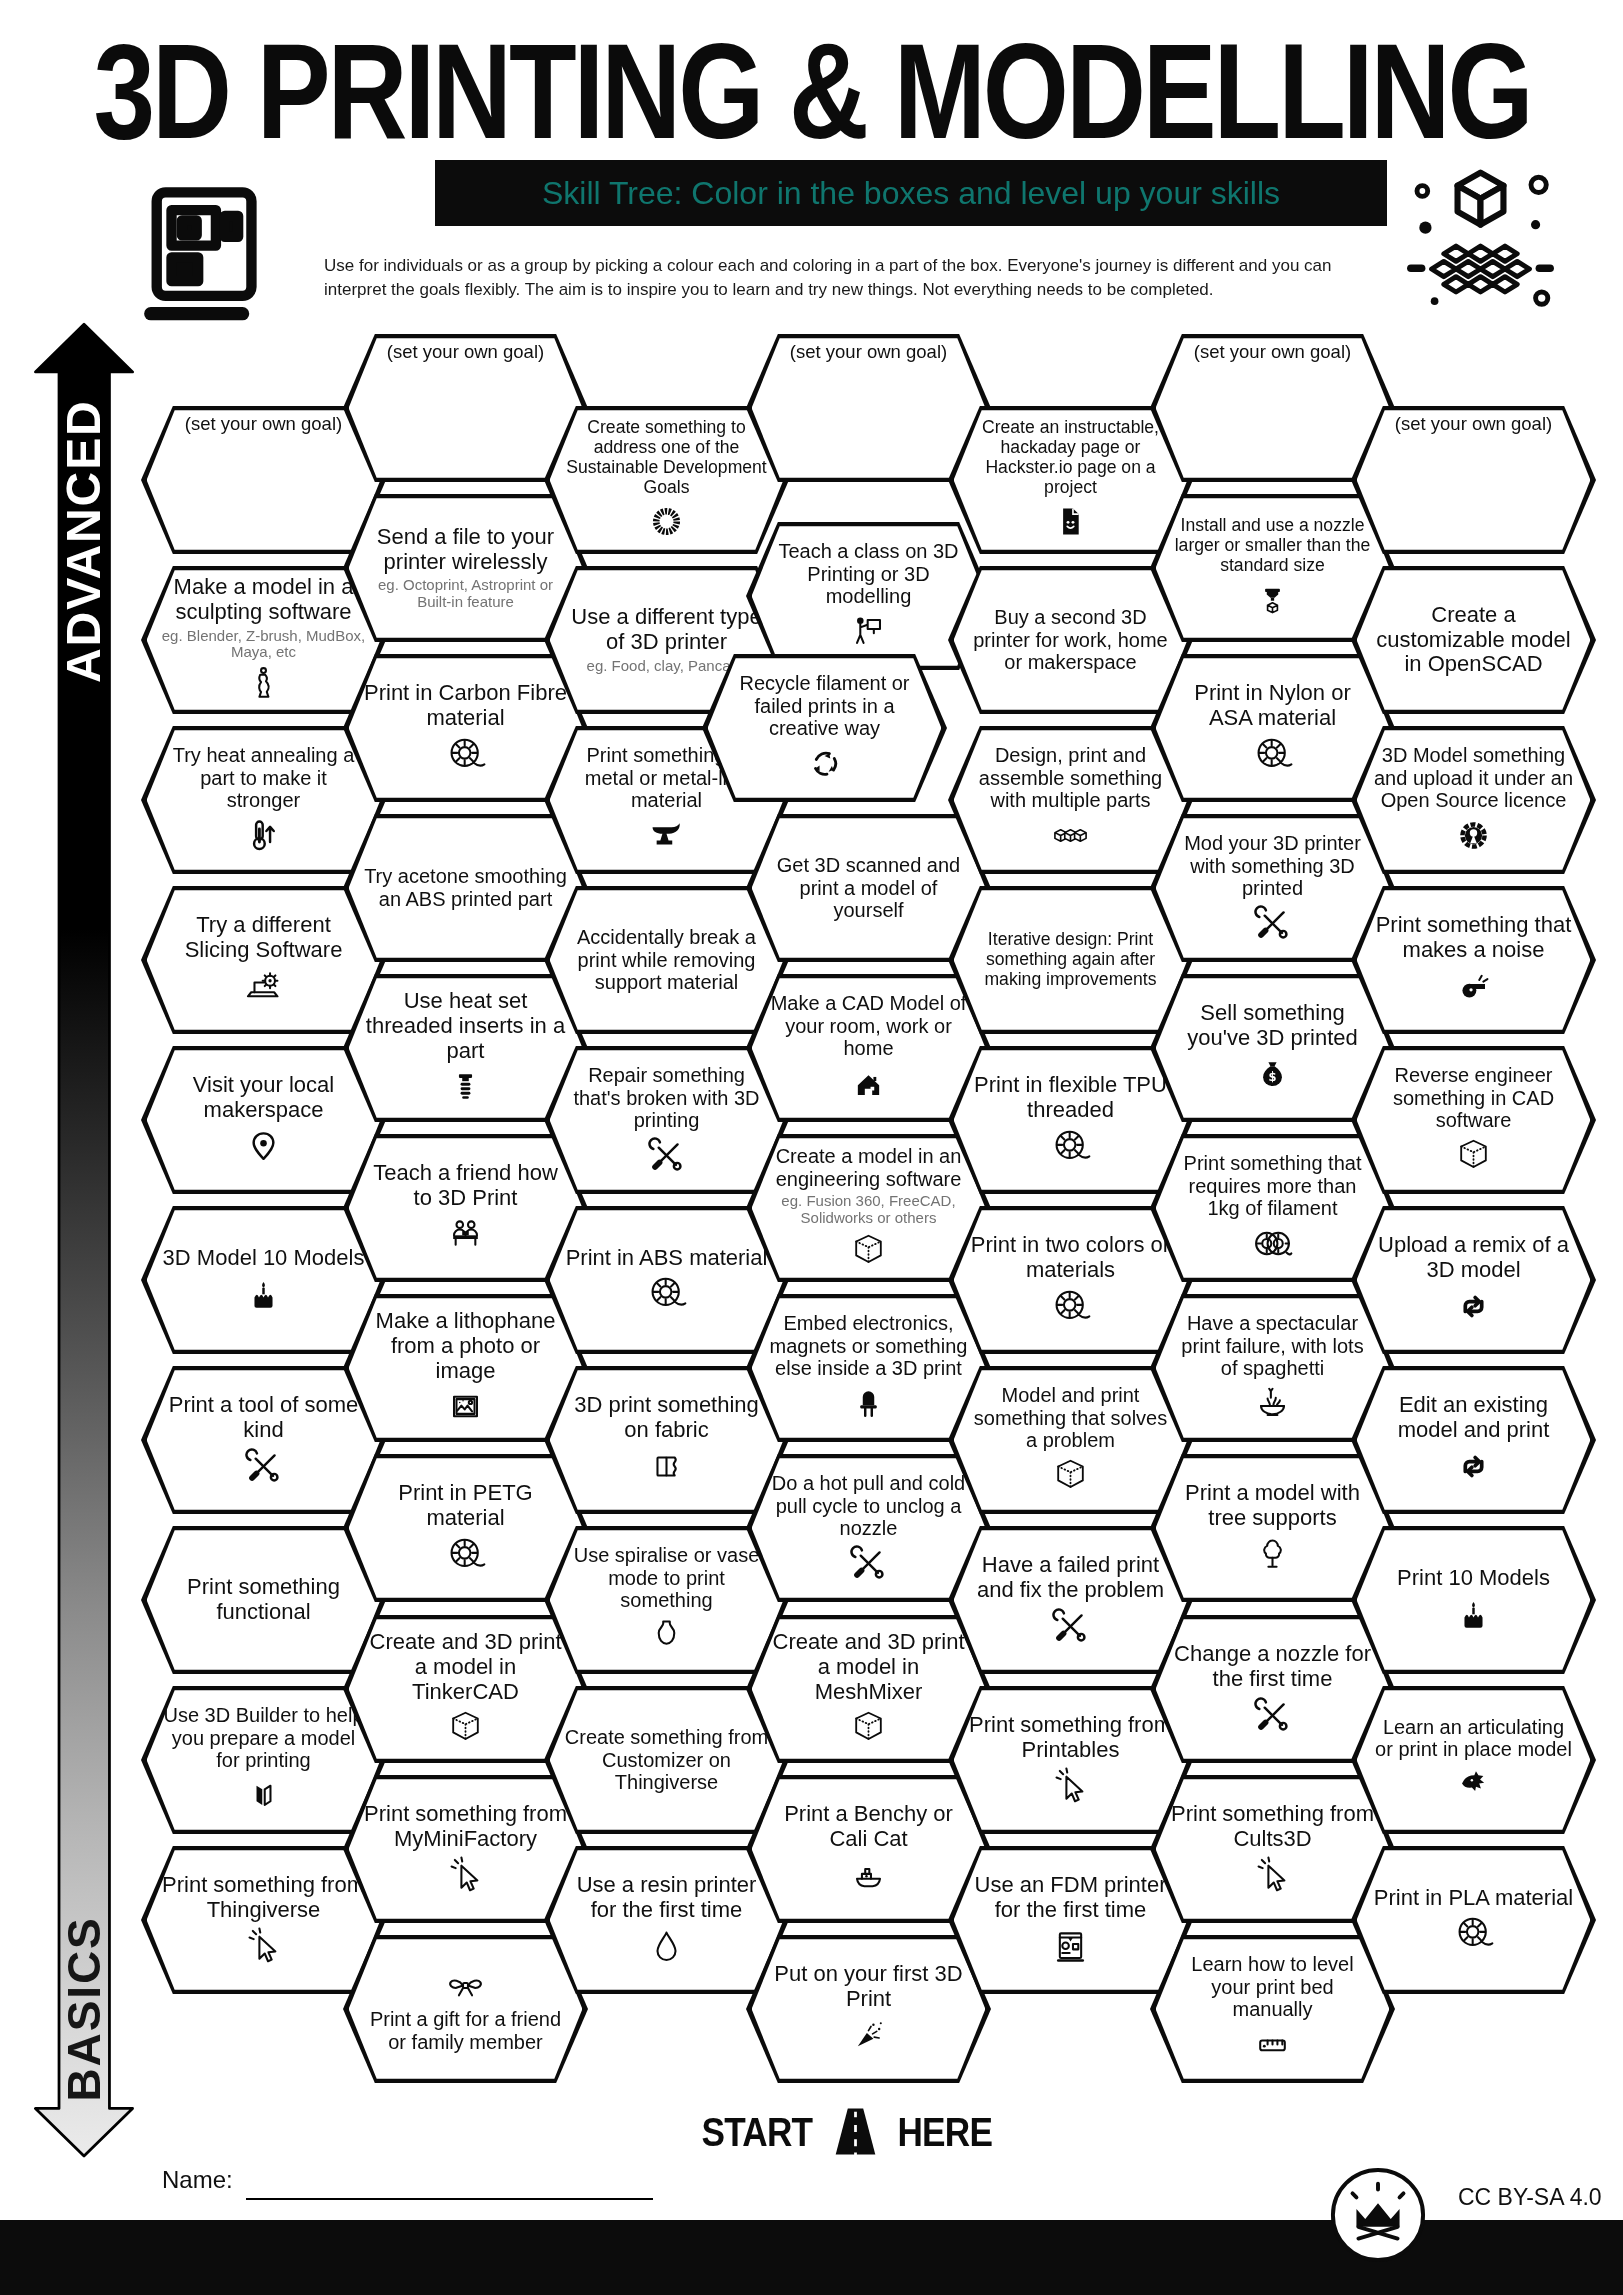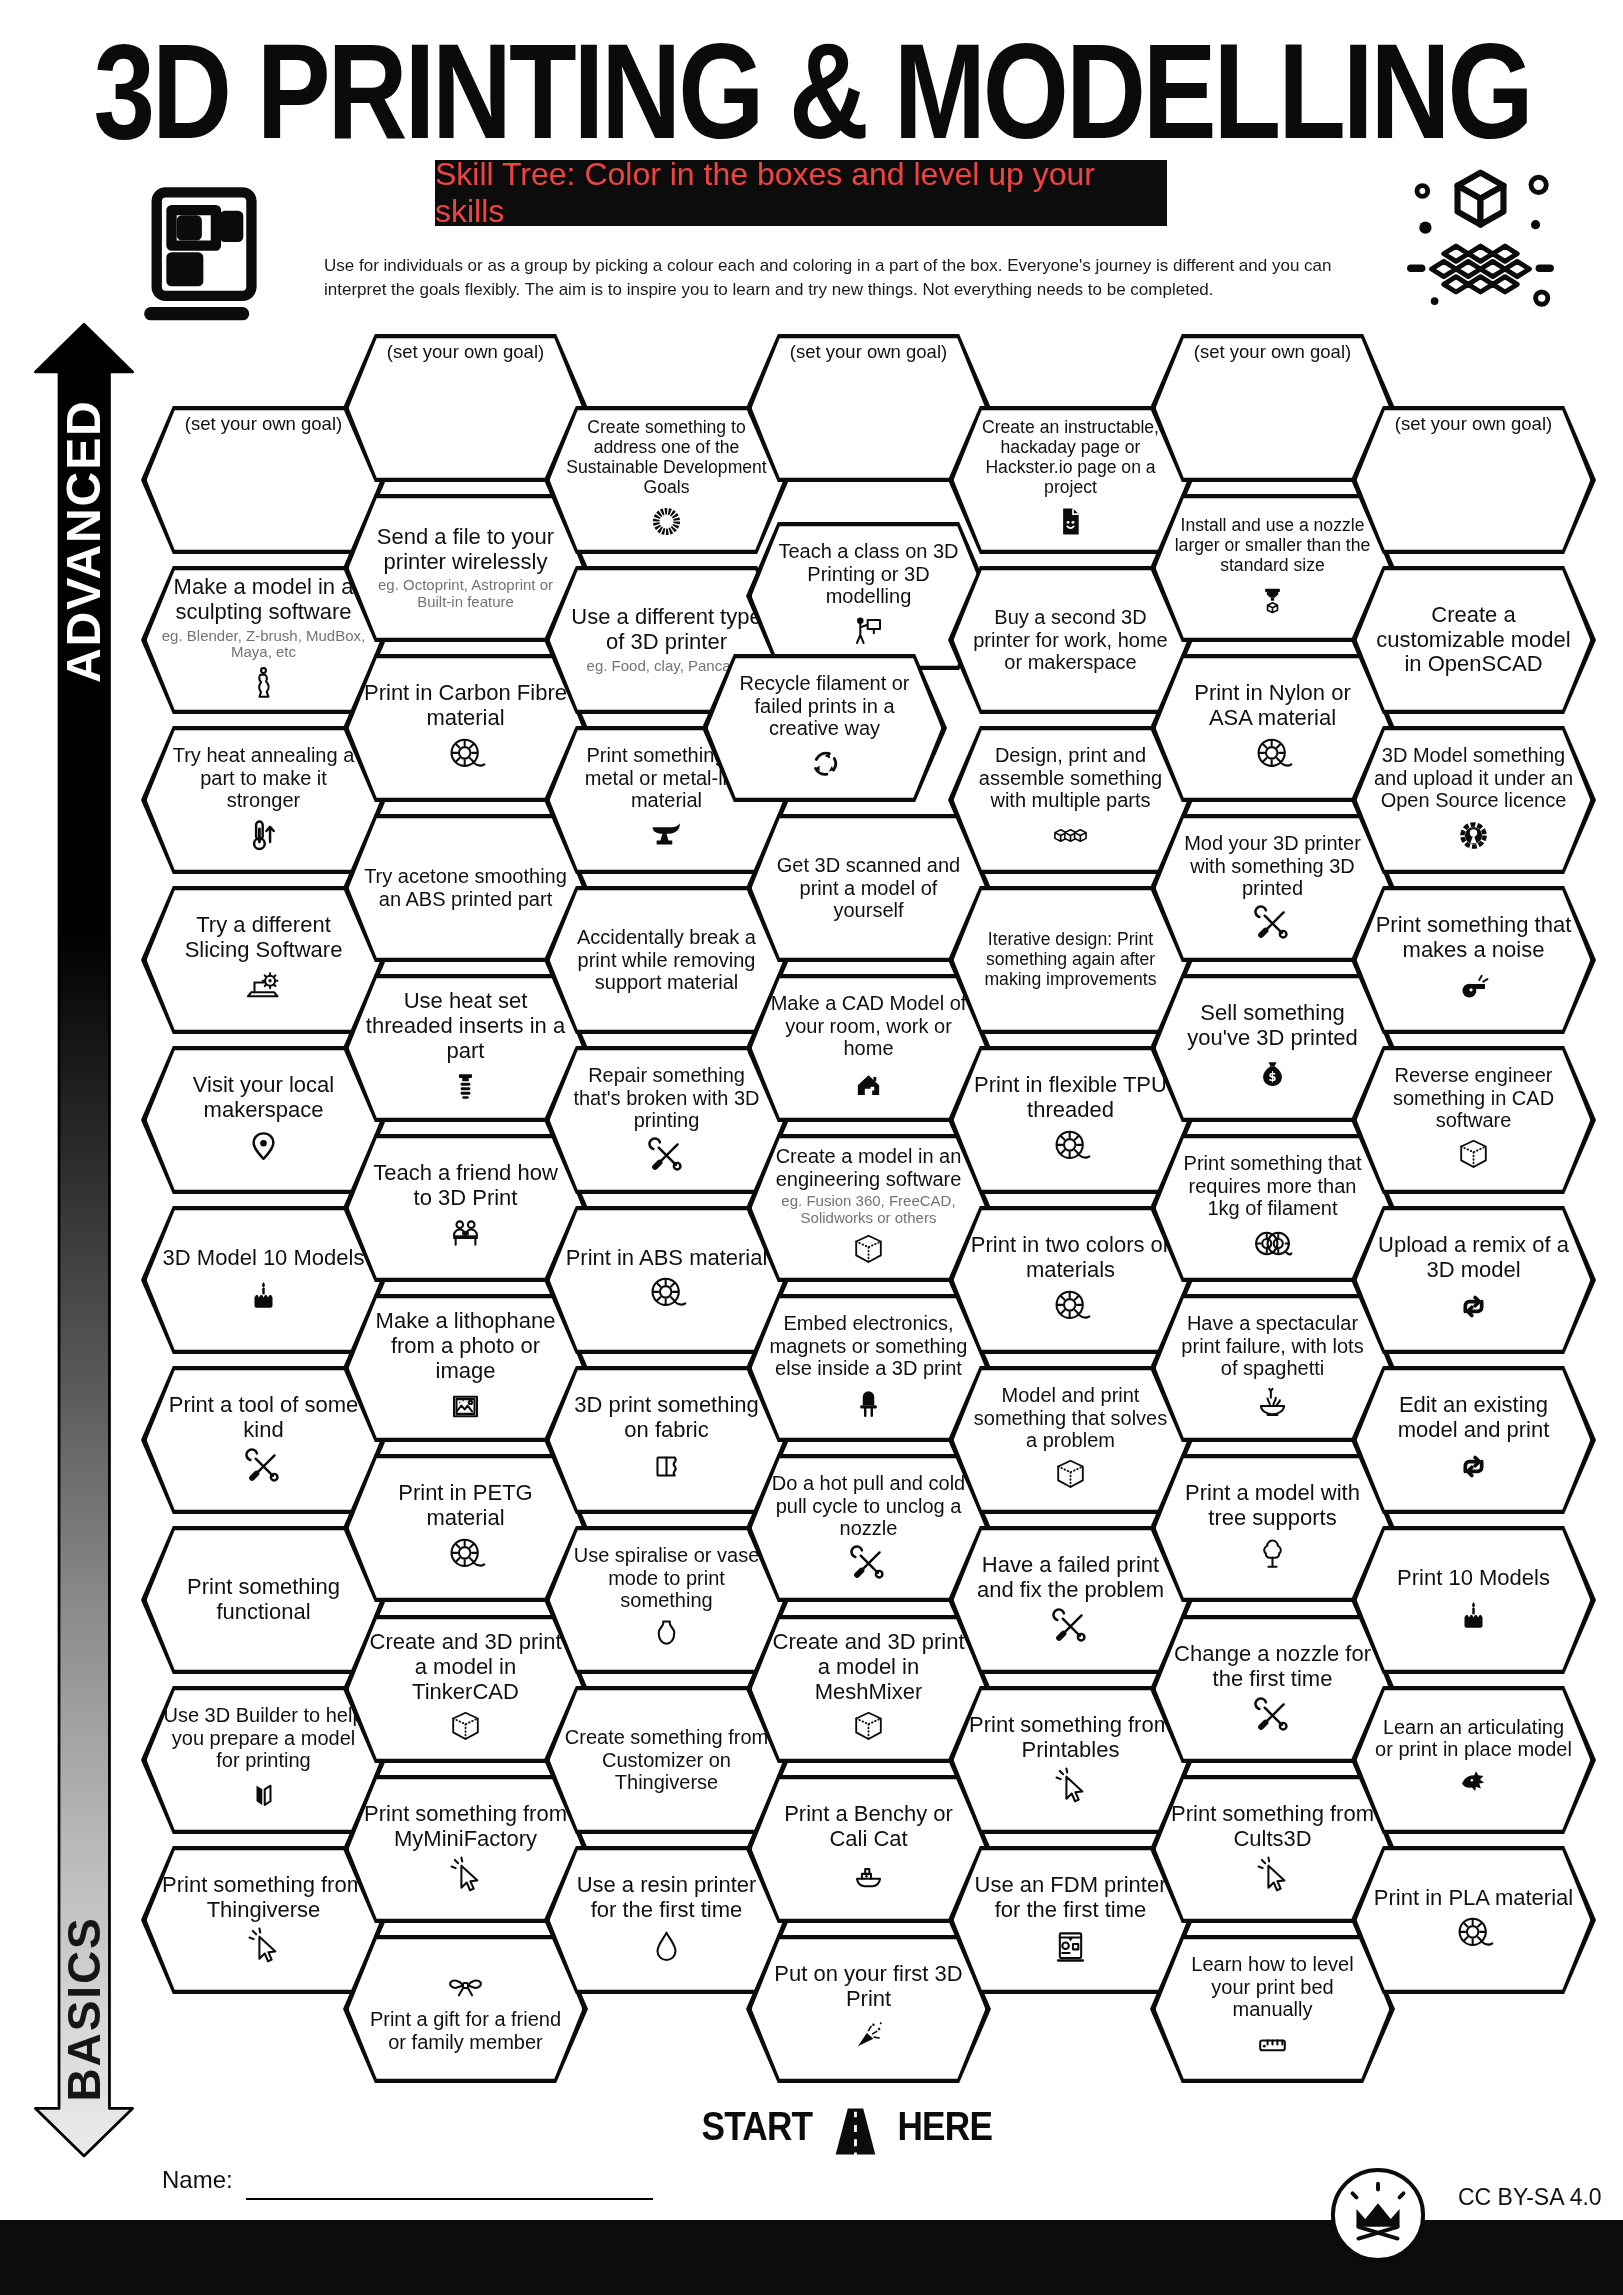--- a/index.html
+++ b/index.html
@@ -1,22 +1,22 @@
 <!DOCTYPE html>
 <html style="font-size:7.4px"><head>
 <meta charset="utf-8">
 <style>
   html,body{margin:0;padding:0;background:#888;}
   .poster{position:relative;width:1623px;height:2295px;background:#fff;overflow:hidden;
           font-family:"Liberation Sans",sans-serif;color:#111;}
   
   .title{position:absolute;top:24px;left:50%;white-space:nowrap;font-size:135px;font-weight:900;
          letter-spacing:-3.7px;line-height:1;transform:translateX(-50%) scaleX(0.82);color:#0b0b0b;}
-  .banner{position:absolute;left:435px;top:160px;width:732px;height:66px;background:#0c0c0c;
-          display:flex;align-items:center;justify-content:center;color:#ef4444;font-size:32px;}
+  .banner{position:absolute;left:435px;top:160px;width:952px;height:66px;background:#0c0c0c;
+          display:flex;align-items:center;justify-content:center;color:#0f766e;font-size:32px;}
   .desc{position:absolute;left:324px;top:237px;width:1046px;font-size:17px;line-height:1.42;color:#1a1a1a;}
   .hdr-icon{position:absolute;}
   
   .axis-svg{position:absolute;left:32px;top:322px;}
   .axis-label{position:absolute;width:278px;height:60px;line-height:60px;text-align:center;
               font-weight:700;transform:rotate(-90deg);letter-spacing:1.9px;}
   .axis-advanced{left:-55px;top:514px;font-size:48px;color:#fff;}
   .axis-basics{left:-55px;top:1979px;font-size:46px;color:#161616;}
   
   .hex{position:absolute;width:245px;height:148px;}
@@ -25,21 +25,21 @@
   .hex-fill{position:absolute;inset:4.2px 5.6px;background:#fff;
       clip-path:polygon(0% 50%,12% 0%,88% 0%,100% 50%,88% 100%,12% 100%);}
   .hex-content{position:absolute;inset:5.6px 20.4px;display:flex;flex-direction:column;
       align-items:center;justify-content:center;text-align:center;gap:2.8px;}
   .hex.goal .hex-content{justify-content:flex-start;padding-top:2.8px;}
   .hex-title{line-height:1.13;color:#101010;}
   .f-l{font-size:22px;} .f-m{font-size:20px;} .f-s{font-size:17.6px;} .f-goal{font-size:18.5px;}
   .hex-sub{font-size:15px;line-height:1.12;color:#737373;}
   .hex-icon{line-height:0;} .hex-icon svg{height:41px;width:auto;}
   
-  .start{position:absolute;left:694px;top:2104px;display:flex;align-items:flex-start;gap:8.3px;}
+  .start{position:absolute;left:694px;top:2104px;display:flex;align-items:center;gap:8.3px;}
   .start-word{font-size:40px;font-weight:900;letter-spacing:-0.9px;transform:scaleX(0.88);color:#0c0c0c;}
   .start-road svg{height:55px;width:auto;}
   .name-row{position:absolute;left:162px;top:2166px;font-size:24px;color:#101010;}
   .name-line{position:absolute;left:246px;top:2198px;width:407px;border-bottom:2.8px solid #000;}
   .license{position:absolute;left:1458px;top:2184px;font-size:23px;color:#101010;white-space:nowrap;}
   .mq-logo{position:absolute;left:1329px;top:2166px;width:98px;height:98px;z-index:3;}
   .footer-bar{position:absolute;left:0;top:2220px;width:1623px;height:76px;background:#0c0c0c;z-index:1;}
   .credit{position:absolute;left:0;width:1623px;top:2245px;text-align:center;color:#fff;
           font-size:25.4px;font-weight:700;letter-spacing:1.4px;}
   .icons-credit{position:absolute;right:22px;top:2256px;color:#fff;font-size:18.5px;}

